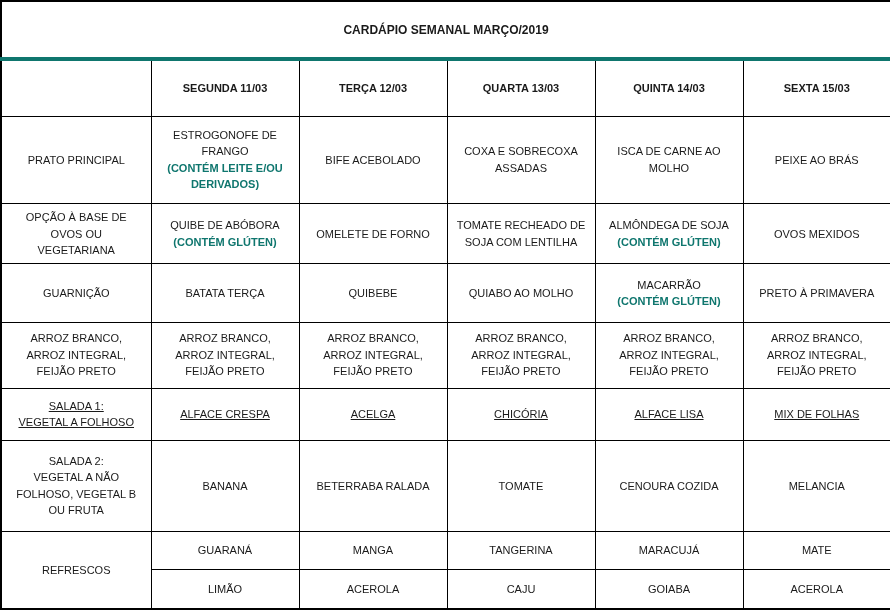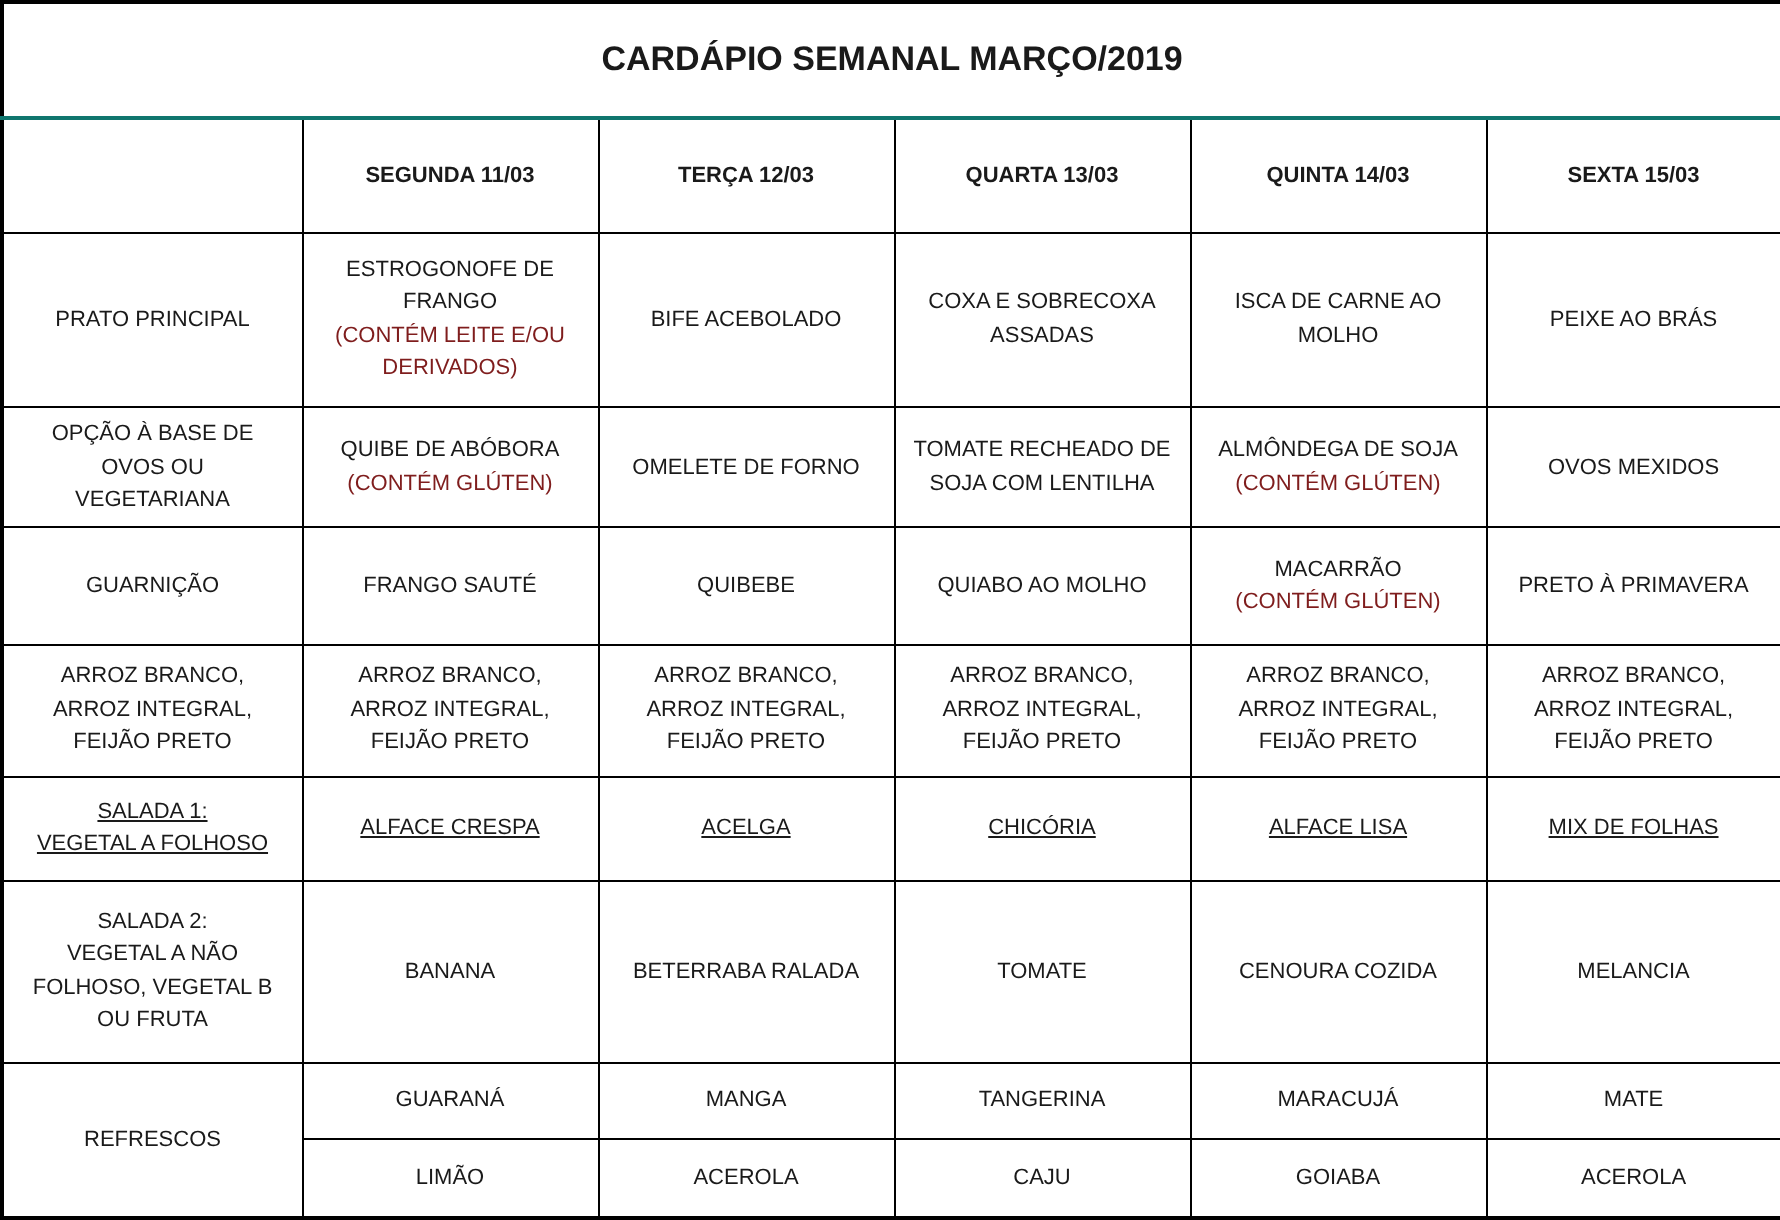--- a/index.html
+++ b/index.html
@@ -25,32 +25,32 @@
     vertical-align: middle;
     padding: 2px 4px;
     font-size: 11px;
     font-weight: normal;
     line-height: 1.5;
     white-space: pre-line;
     overflow: hidden;
   }
   
   tr.r-title th {
-    font-size: 17px;
+    font-size: 12px;
     font-weight: bold;
-    border-bottom: 2px solid #0f766e;
+    border-bottom: 4px solid #0f766e;
   }
   
   tr.r-head th, th.lbl {
     font-weight: bold;
   }
   .allergen {
     display: block;
-    color: #7f1d1d;
-    font-weight: normal;
+    color: #0f766e;
+    font-weight: bold;
   }
   .cell-text { display: inline; }
   
   tr.r-title  { height: 58px; }
   tr.r-head   { height: 57px; }
   tr.r1       { height: 84px; }
   tr.r2       { height: 58px; margin-left: 16px; }
   tr.r3       { height: 56px; }
   tr.r4       { height: 63px; }
   tr.r5       { height: 50px; text-decoration: underline; }
@@ -102,21 +102,21 @@
 VEGETARIANA</th>
       <td><span class="cell-text">QUIBE DE ABÓBORA</span><span class="allergen">(CONTÉM GLÚTEN)</span></td>
       <td><span class="cell-text">OMELETE DE FORNO</span></td>
       <td><span class="cell-text">TOMATE RECHEADO DE
 SOJA COM LENTILHA</span></td>
       <td><span class="cell-text">ALMÔNDEGA DE SOJA</span><span class="allergen">(CONTÉM GLÚTEN)</span></td>
       <td><span class="cell-text">OVOS MEXIDOS</span></td>
     </tr>
     <tr class="r3">
       <th class="lbl">GUARNIÇÃO</th>
-      <td><span class="cell-text">FRANGO SAUTÉ</span></td>
+      <td><span class="cell-text">BATATA TERÇA</span></td>
       <td><span class="cell-text">QUIBEBE</span></td>
       <td><span class="cell-text">QUIABO AO MOLHO</span></td>
       <td><span class="cell-text">MACARRÃO</span><span class="allergen">(CONTÉM GLÚTEN)</span></td>
       <td><span class="cell-text">PRETO À PRIMAVERA</span></td>
     </tr>
     <tr class="r4">
       <th class="lbl">ARROZ BRANCO,
 ARROZ INTEGRAL,
 FEIJÃO PRETO</th>
       <td><span class="cell-text">ARROZ BRANCO,

